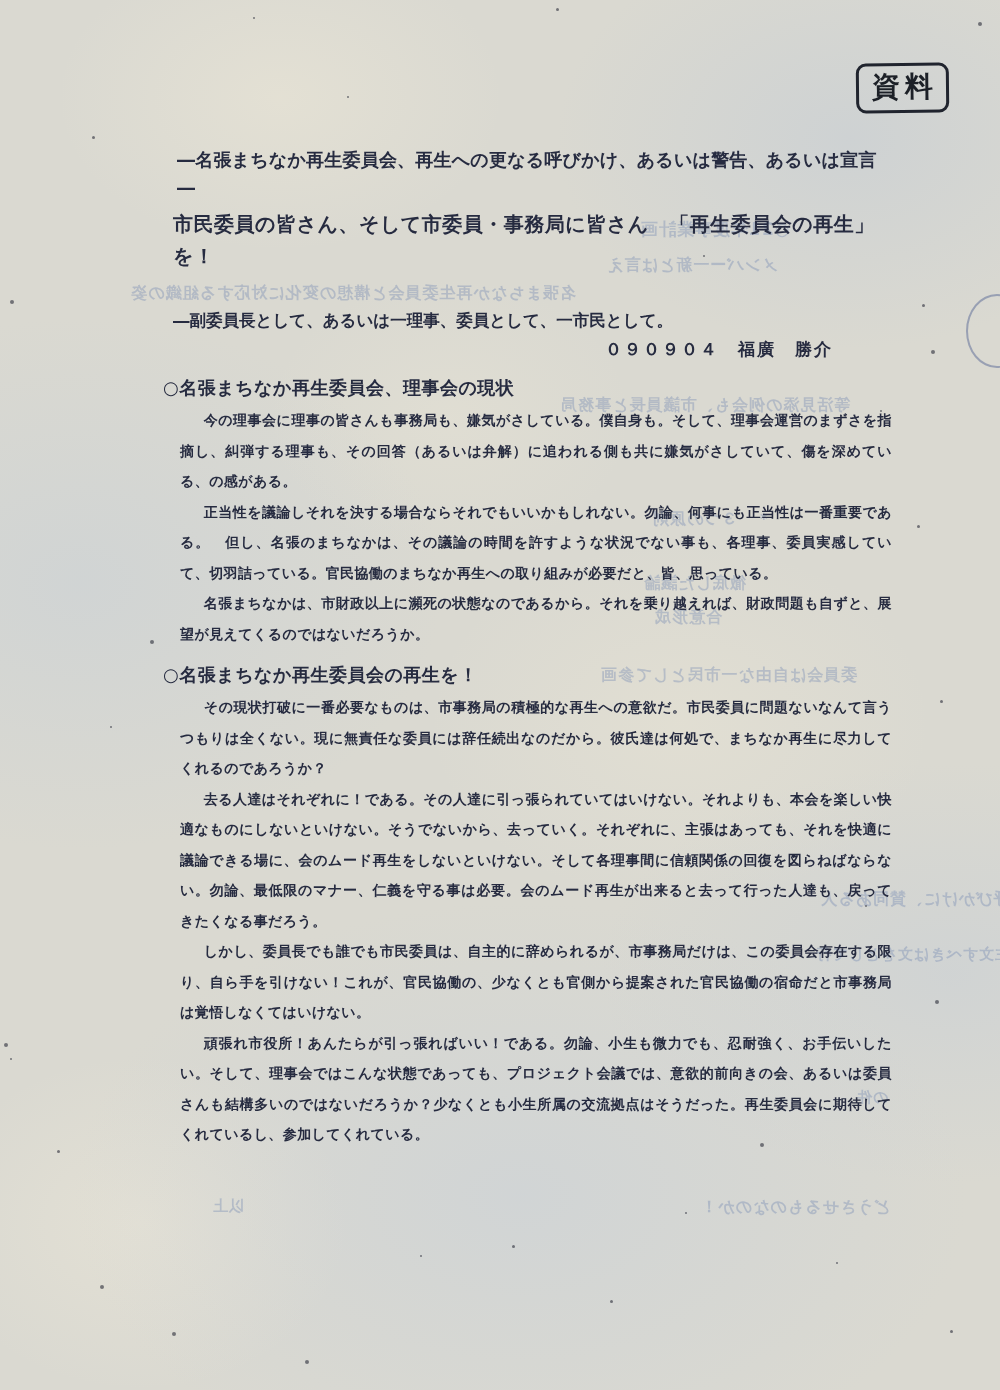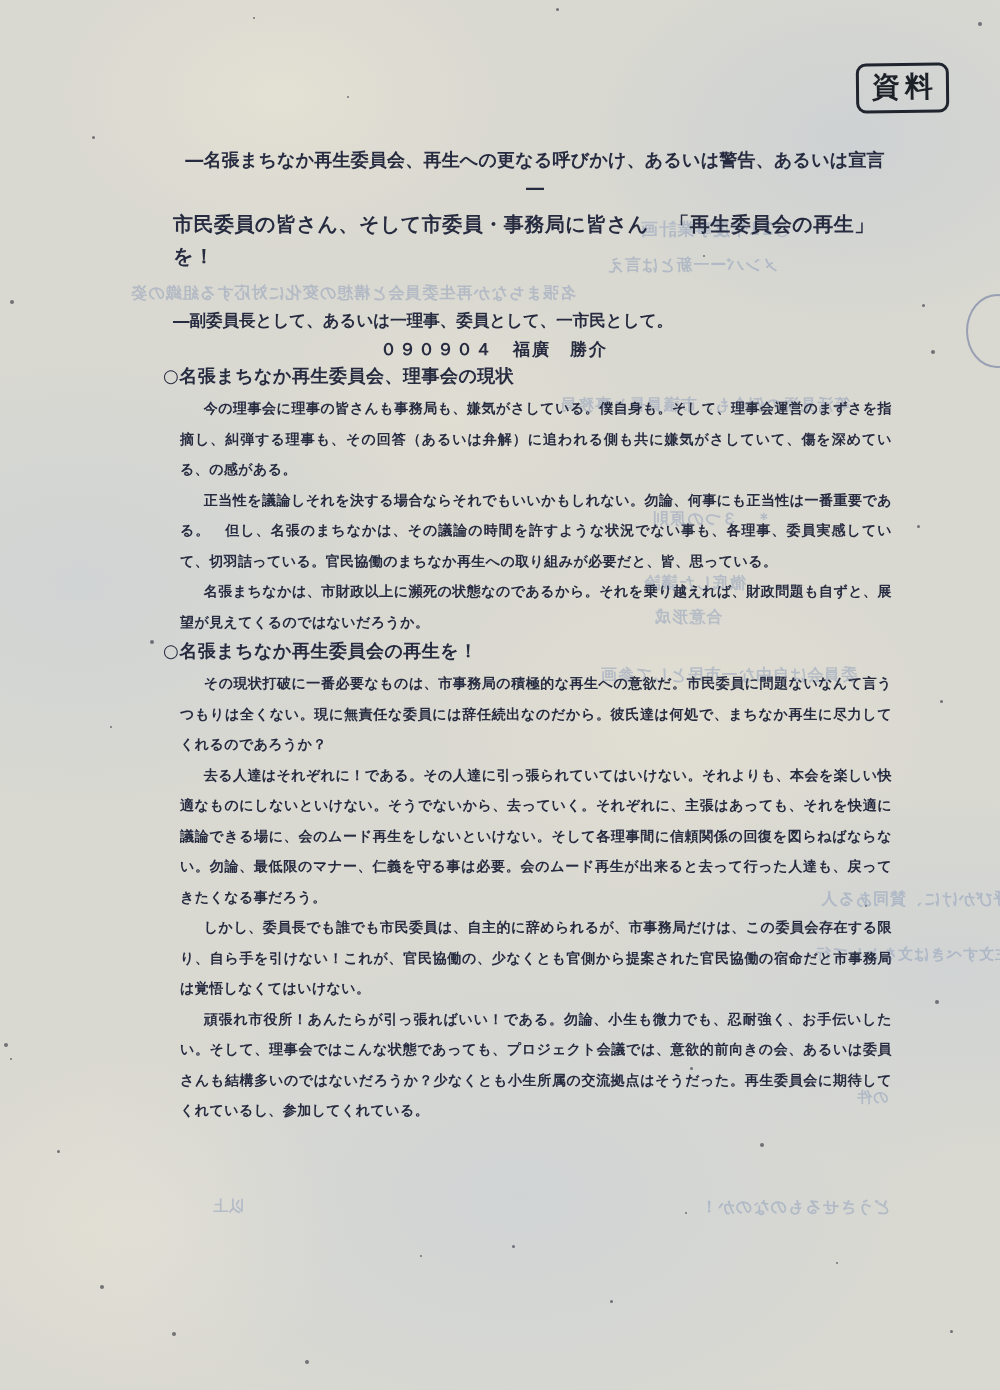--- a/index.html
+++ b/index.html
@@ -51,37 +51,37 @@
     font-size:28px;font-weight:bold;color:#1c2027;letter-spacing:5px;margin-right:-5px;
     line-height:1;display:block;
   }
   
   .content{
     position:absolute;left:155px;top:0;width:738px;z-index:2;
     color:#262b40;
   }
   .title1{
     margin:146px 0 0 22px;
-    font-size:18px;font-weight:bold;line-height:28px;letter-spacing:.2px;text-align:center;
+    font-size:18px;font-weight:bold;line-height:28px;letter-spacing:.2px;
   }
   .title2{
     margin:6px 0 0 18px;
     font-size:20px;font-weight:bold;line-height:32px;letter-spacing:.5px;
   }
   .subtitle{
     margin:36px 0 0 18px;
     font-size:16.5px;font-weight:bold;line-height:26px;
   }
   .byline{
     margin:2px 60px 0 0;
-    text-align:center;
+    text-align:right;
     font-size:17px;font-weight:bold;letter-spacing:2px;line-height:26px;
   }
   .sec-heading{
-    margin:0 0 4px 8px;
+    margin:12px 0 4px 8px;
     font-size:18px;font-weight:bold;line-height:27px;letter-spacing:.5px;
   }
   .para{
     margin:0 0 0 25px;
     width:712px;
     font-size:14px;font-weight:bold;line-height:30.5px;
     letter-spacing:.4px;
     text-align:justify;
     text-indent:1.7em;
   }

